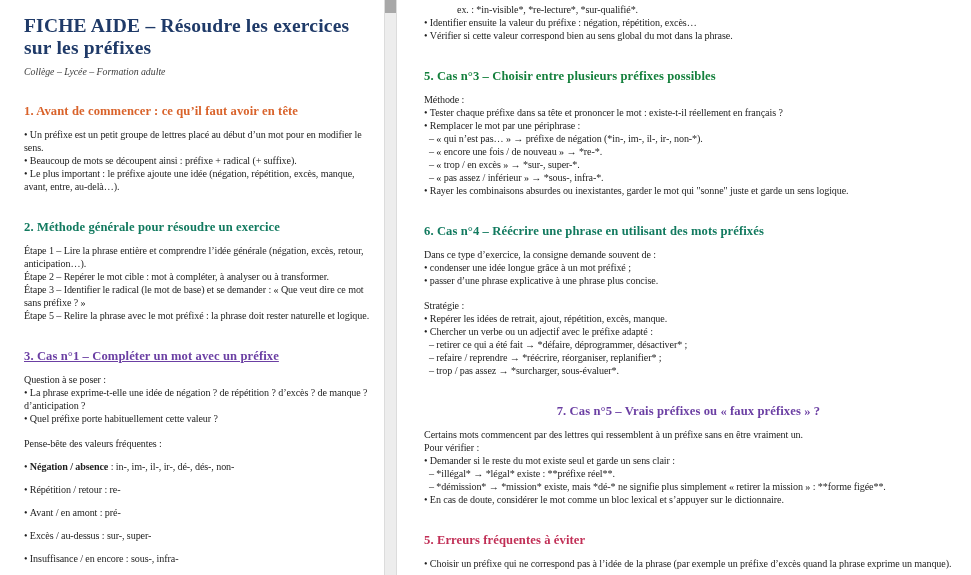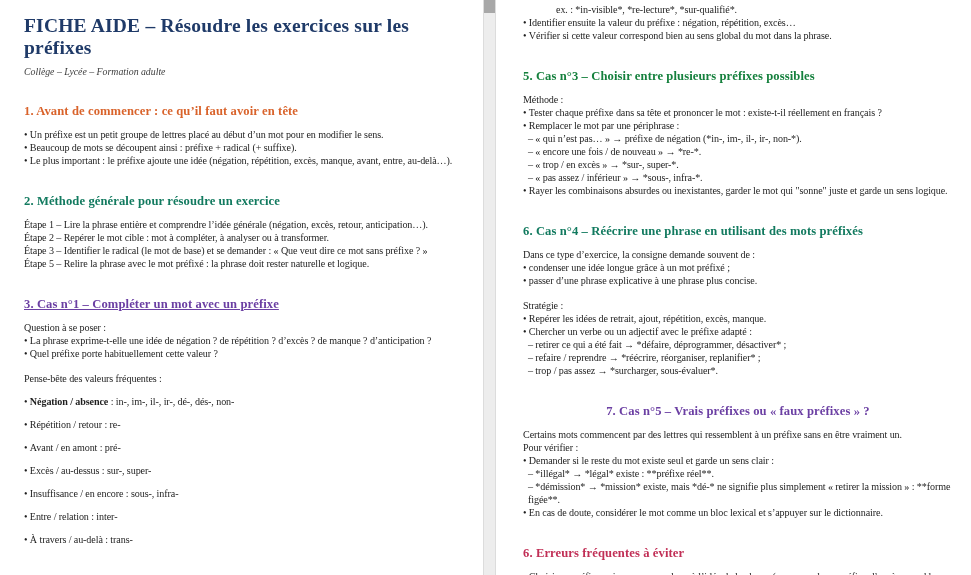--- a/index.html
+++ b/index.html
@@ -2,21 +2,21 @@
 <html><head>
 <meta charset="utf-8">
 <style>
   html,body{margin:0;padding:0;}
   body{
     width:971px;height:575px;overflow:hidden;background:#ffffff;
     font-family:"Liberation Serif","DejaVu Serif",serif;
     color:#1e1e1e;
   }
   .page{display:flex;width:971px;height:575px;}
-  .col-left{width:483px;box-sizing:border-box;padding:5px 6px 0 24px;}
+  .col-left{width:384px;box-sizing:border-box;padding:5px 6px 0 24px;}
   .divider{width:13px;background:#ededed;border-left:1px solid #dcdcdc;border-right:1px solid #dcdcdc;position:relative;box-sizing:border-box;}
   .divider .thumb{position:absolute;top:0;left:0;right:0;height:13px;background:#a8a8a8;}
   .col-right{flex:1;box-sizing:border-box;padding:3px 18px 0 27px;}
   h1{
     font-size:19.5px;line-height:22px;margin:10px 0 7px;font-weight:bold;letter-spacing:0.2px;
   }
   .subtitle{font-size:9.8px;font-style:italic;color:#3d3d3d;margin:0;}
   h2{font-size:12.6px;line-height:15px;margin:27px 0 9px;font-weight:bold;letter-spacing:0.1px;}
   section:first-child h2{margin-top:27px;}
   .line{font-size:10.1px;line-height:13px;margin:0;letter-spacing:-0.1px;}
@@ -103,18 +103,18 @@
         <section>
           <h2 style="color: rgb(107, 63, 163); text-align: center;">7. Cas n°5 – Vrais préfixes ou « faux préfixes » ?</h2>
           <p class="line t-p">Certains mots commencent par des lettres qui ressemblent à un préfixe sans en être vraiment un.</p>
           <p class="line t-p">Pour vérifier :</p>
           <p class="line t-b">Demander si le reste du mot existe seul et garde un sens clair :</p>
           <p class="line t-d">– *illégal* → *légal* existe : **préfixe réel**.</p>
           <p class="line t-d">– *démission* → *mission* existe, mais *dé-* ne signifie plus simplement « retirer la mission » : **forme figée**.</p>
           <p class="line t-b">En cas de doute, considérer le mot comme un bloc lexical et s’appuyer sur le dictionnaire.</p>
         </section>
         <section>
-          <h2 style="color: rgb(193, 47, 86);">6. Erreurs fréquentes à éviter</h2>
+          <h2 style="color: rgb(193, 47, 86);">5. Erreurs fréquentes à éviter</h2>
           <p class="line t-b">Choisir un préfixe qui ne correspond pas à l’idée de la phrase (par exemple un préfixe d’excès quand la phrase exprime un manque).</p>
         </section>
       </div>
   </div>
 </div>
 
 </body></html>

